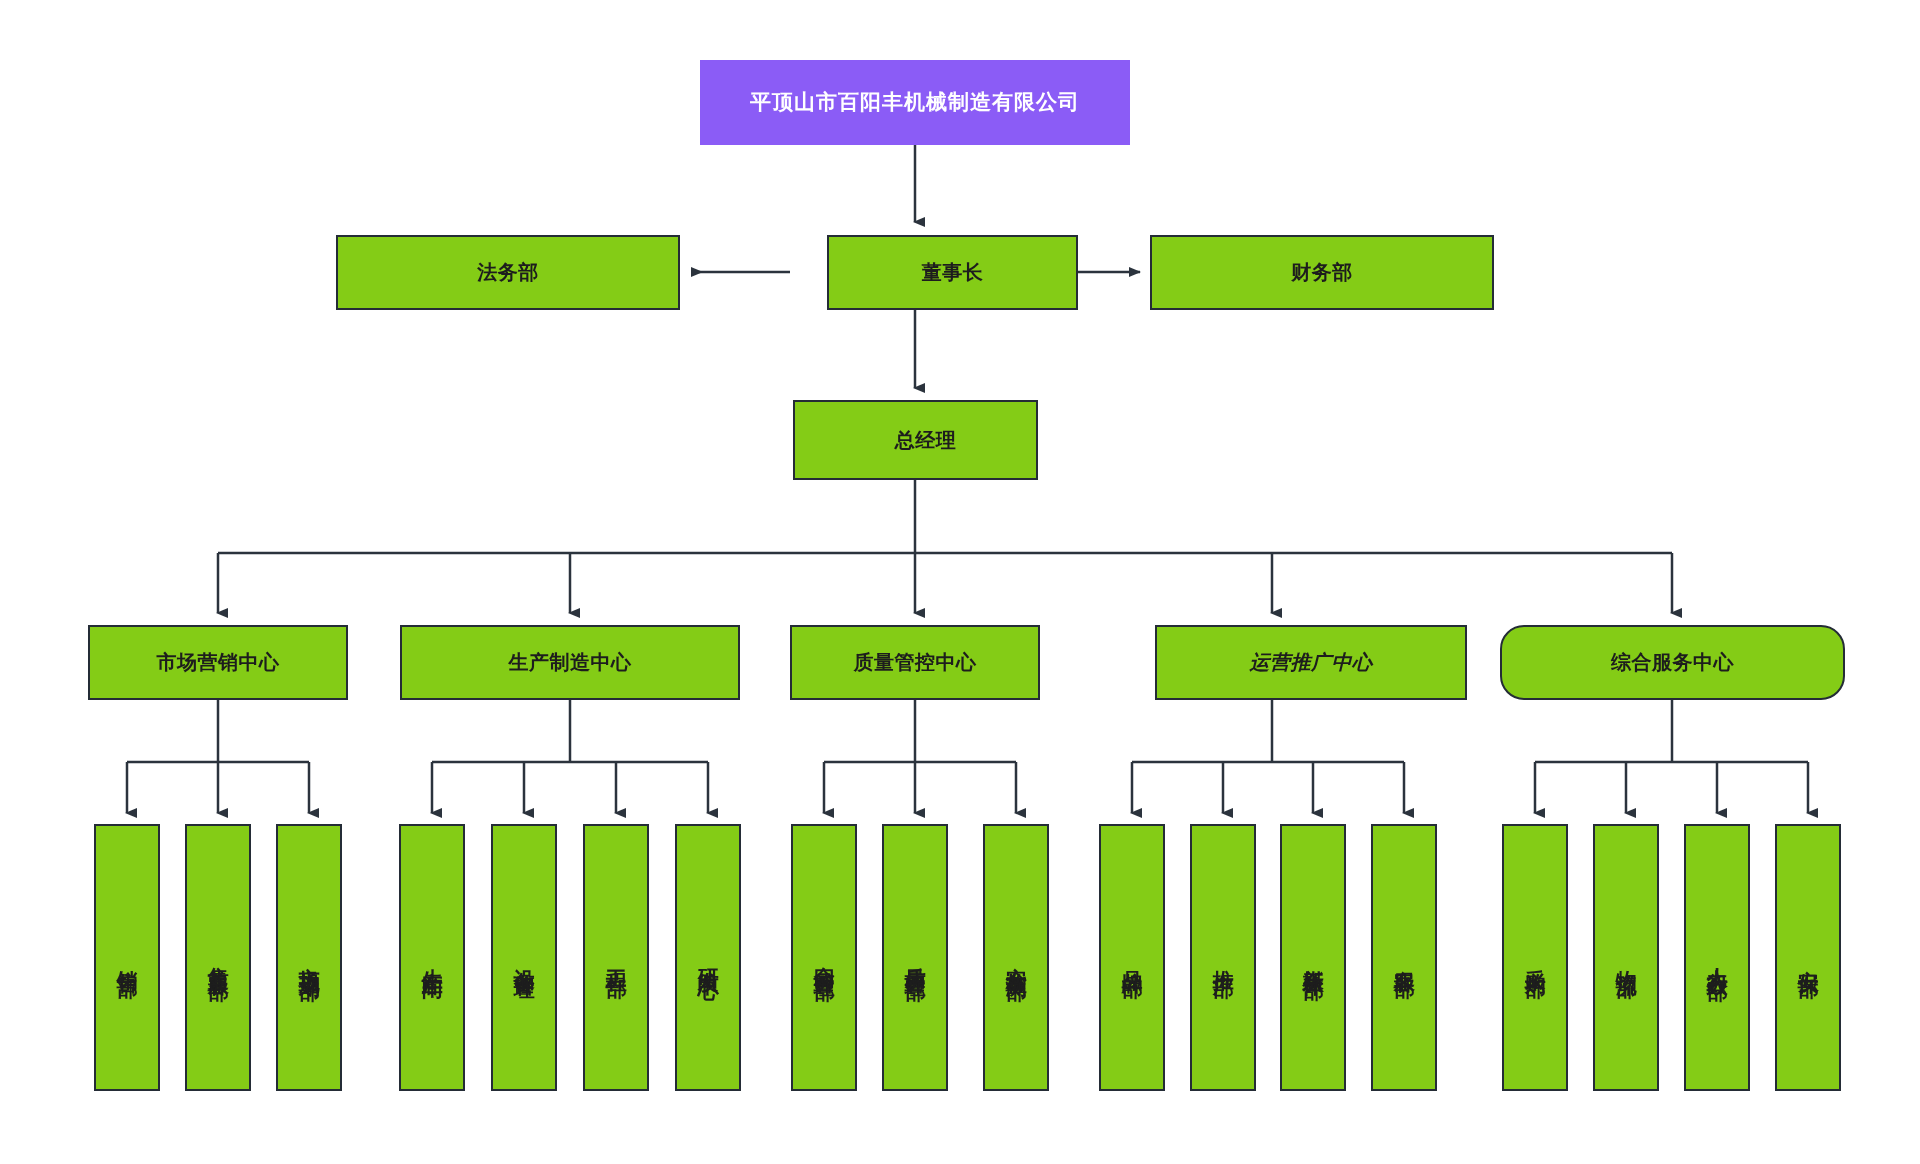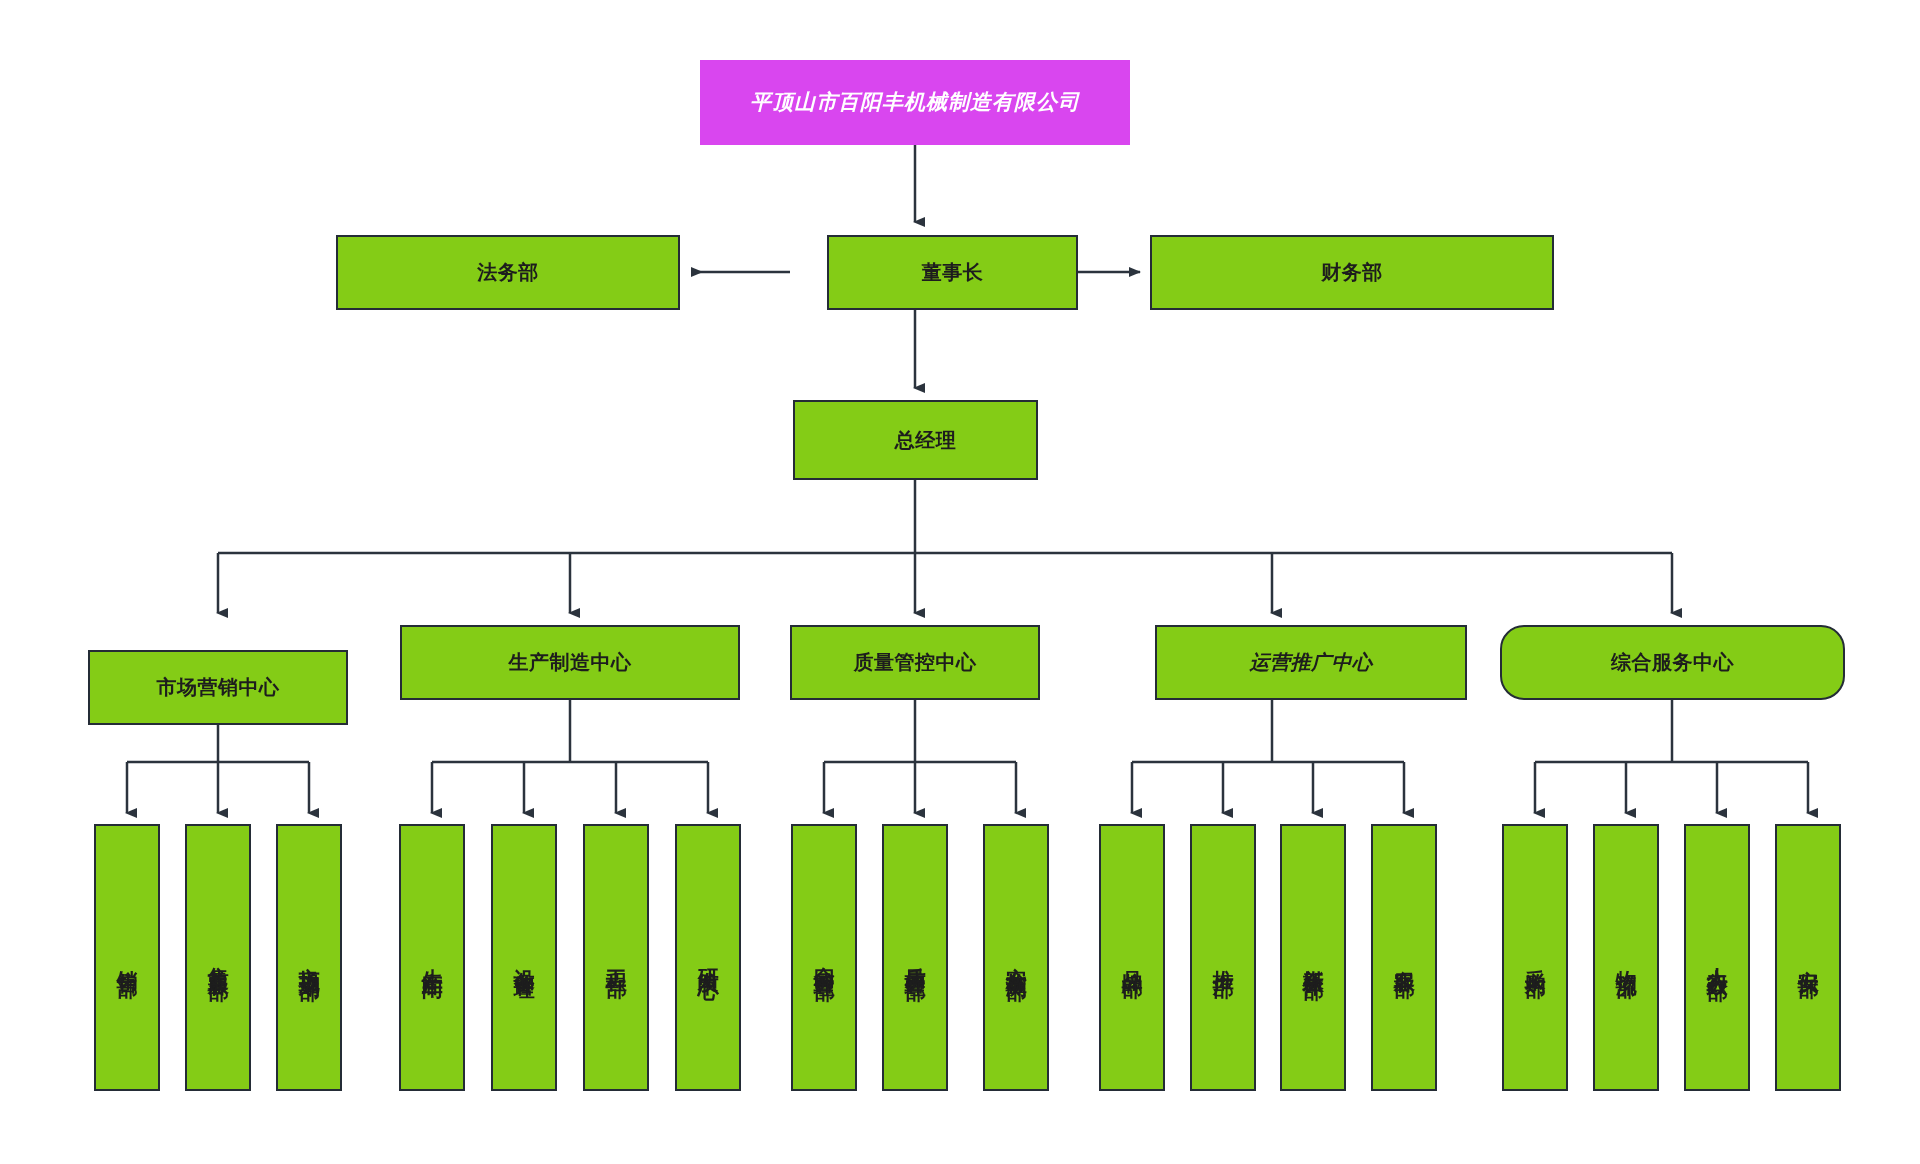--- a/index.html
+++ b/index.html
@@ -43,23 +43,22 @@
   .node .label {
     font-weight: bold;
     color: #1d1d1d;
     letter-spacing: 0.5px;
     line-height: 1.35;
     text-align: center;
     white-space: nowrap;
   }
   
   .node.root {
-    background: #d946ef;
+    background: #8b5cf6;
     border: none;
-    font-style: italic;
   }
   .node.root .label {
     color: #ffffff;
     font-size: 21px;
     letter-spacing: 1px;
   }
   
   .node.level2 .label,
   .node.level3 .label {
     font-size: 20px;
@@ -160,29 +159,29 @@
   </div>
 
   <div class="node level2" style="left:336px; top:235px; width:344px; height:75px;">
     <span class="label">法务部</span>
   </div>
 
   <div class="node level2" style="left:790px; top:235px; width:251px; height:75px;margin-left:37px;">
     <span class="label">董事长</span>
   </div>
 
-  <div class="node level2" style="left:1150px; top:235px; width:404px; height:75px;">
+  <div class="node level2" style="left:1150px; top:235px; width:344px; height:75px;">
     <span class="label">财务部</span>
   </div>
 
   <div class="node level3" style="left:793px; top:400px; width:245px; height:80px;padding-left:20px;">
     <span class="label">总经理</span>
   </div>
 
-  <div class="node center" style="left:88px; top:625px; width:260px; height:75px;margin-top:25px;">
+  <div class="node center" style="left:88px; top:625px; width:260px; height:75px;">
     <span class="label">市场营销中心</span>
   </div>
   <div class="node center" style="left:790px; top:625px; width:250px; height:75px;">
     <span class="label">质量管控中心</span>
   </div>
   <div class="node center" style="left:400px; top:625px; width:340px; height:75px;">
     <span class="label">生产制造中心</span>
   </div>
   <div class="node center" style="left:1155px; top:625px; width:312px; height:75px;font-style:italic;">
     <span class="label">运营推广中心</span>

